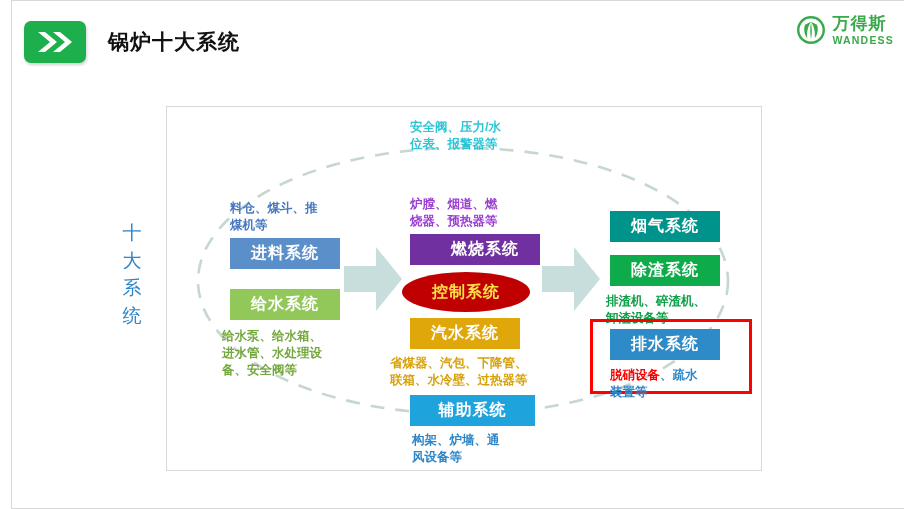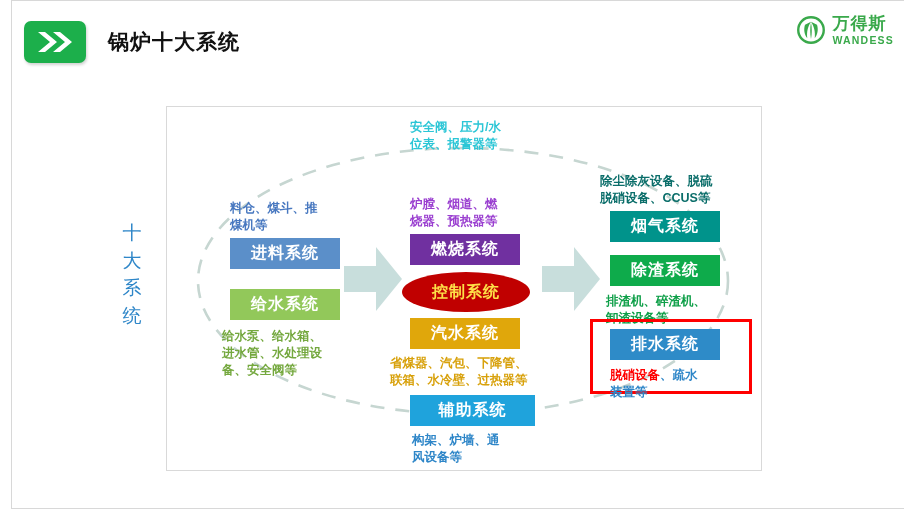--- a/index.html
+++ b/index.html
@@ -114,21 +114,21 @@
   
   #box-safety   { left: 398px; top: 156px; width: 108px; height: 32px; background:#2BC6D6; }
   #note-safety  { left: 398px; top: 118px; width: 118px; color:#2BC6D6; }
 
   #box-feed     { left: 218px; top: 237px; width: 110px; height: 31px; background:#5B8FC9; }
   #note-feed    { left: 218px; top: 199px; width: 112px; color:#4878C0; }
 
   #box-water    { left: 218px; top: 288px; width: 110px; height: 31px; background:#92C85A; }
   #note-water   { left: 210px; top: 327px; width: 122px; color:#74A83E; }
 
-  #box-combust  { left: 398px; top: 233px; width: 110px; height: 31px; background:#7030A0; }
+  #box-combust  { left: 398px; top: 233px; width: 110px; height: 31px; background:#7030A0;padding-left:20px; }
   #note-combust { left: 398px; top: 195px; width: 118px; color:#9A3FD0; }
 
   #ellipse-control {
     position: absolute;
     left: 390px; top: 271px;
     width: 128px; height: 40px;
     background: #C00000;
     border-radius: 50%;
     color: #fde047;
     font-size: 16px; font-weight: bold; letter-spacing: 1px;
@@ -232,22 +232,20 @@
   <div id="ellipse-control">控制系统</div>
 
   <div class="sys-box" id="box-steam">汽水系统</div>
   <div class="note" id="note-steam">省煤器、汽包、下降管、
 联箱、水冷壁、过热器等</div>
 
   <div class="sys-box" id="box-aux">辅助系统</div>
   <div class="note" id="note-aux">构架、炉墙、通
 风设备等</div>
 
-  <div class="note" id="note-flue">除尘除灰设备、脱硫
-脱硝设备、CCUS等</div>
   <div class="sys-box" id="box-flue">烟气系统</div>
 
   <div class="sys-box" id="box-slag">除渣系统</div>
   <div class="note" id="note-slag">排渣机、碎渣机、
 卸渣设备等</div>
 
   <div id="red-highlight"></div>
   <div class="sys-box" id="box-drain">排水系统</div>
   <div class="note" id="note-drain"><span class="hl">脱硝设备</span><span>、疏水
 装置等</span></div>

